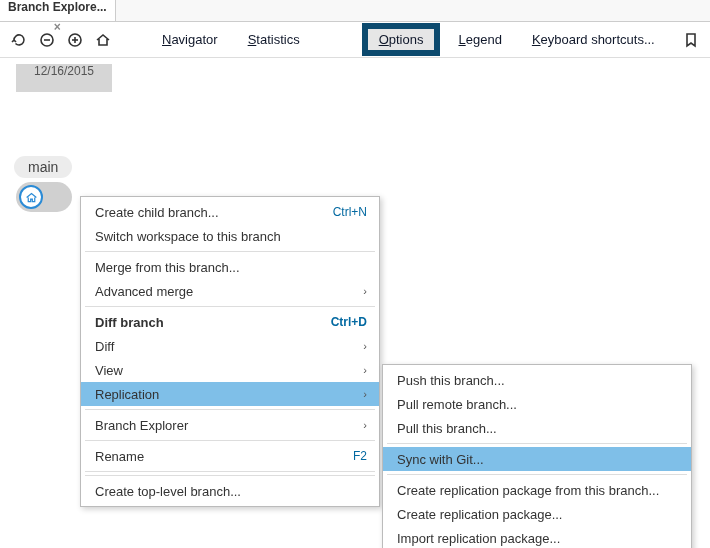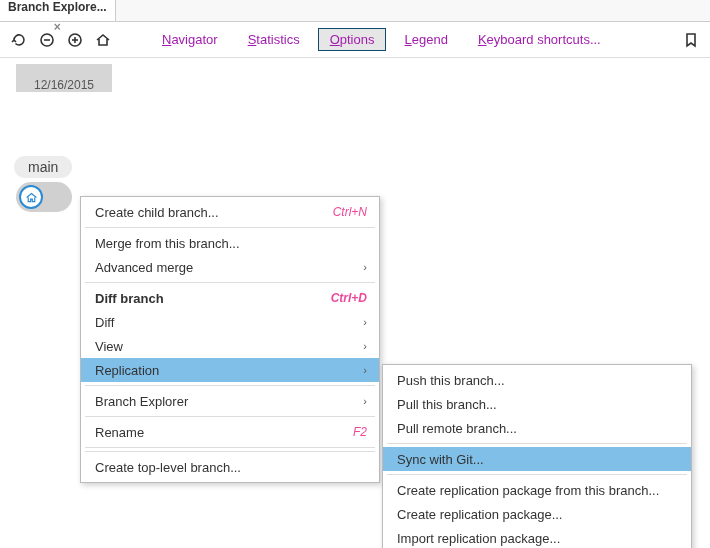--- a/index.html
+++ b/index.html
@@ -51,44 +51,45 @@
     display: flex;
     align-items: center;
     justify-content: center;
     cursor: pointer;
   }
   .tb-icon svg { width: 16px; height: 16px; stroke: #333; fill: none; stroke-width: 1.6; }
   .tb-spacer { width: 24px; }
   .tb-link {
     padding: 4px 12px;
     cursor: pointer;
-    color: #a21caf;
+    color: #0f172a;
   }
   .tb-link .ul { text-decoration: underline; }
   .tb-link.active {
     background: #e6e6e6;
-    border: 1px solid #0c4a6e;
+    border: 6px solid #0c4a6e;
     padding: 3px 11px;
+    margin-left: 44px;
   }
   .tb-right {
     margin-left: auto;
     display: flex;
     gap: 10px;
     align-items: center;
   }
   
   .date-marker {
     position: absolute;
     top: 64px;
     left: 16px;
     width: 96px;
     height: 28px;
     background: #d6d6d6;
     display: flex;
-    align-items: flex-end;
+    align-items: flex-start;
     justify-content: center;
     font-size: 12px;
     color: #555;
   }
   
   .branch-label {
     position: absolute;
     top: 156px;
     left: 14px;
     background: #ececec;
@@ -142,24 +143,23 @@
     background: #7fbfe8;
     justify-content: space-between;
   }
   .menu-item.bold { font-weight: bold; gap: 8px; }
   .menu-sep {
     height: 1px;
     background: #ddd;
     margin: 3px 4px;
   }
   .menu-right {
-    color: #ec4899;
+    color: #0369a1;
     font-size: 12px;
     margin-left: 30px;
-    font-style: italic;
   }
   .chev { color: #555; font-size: 11px; }
   #menu1 { top: 196px; left: 80px; width: 300px; }
   #menu2 { top: 364px; left: 382px; width: 310px; }
 </style>
 </head>
 <body>
 
 <div class="tab-bar">
   <div class="tab">
@@ -231,20 +231,23 @@
         <path d="M2 8l6-5 6 5M4 8v5h3V10h2v3h3V8" stroke="#2b8bd6" fill="none" stroke-width="1.5"></path>
       </svg>
   </div>
 </div>
 
 <div class="ctxmenu" id="menu1">
   <div class="menu-item">
     <span>Create child branch...</span>
     <span class="menu-right">Ctrl+N</span>
   </div>
+  <div class="menu-item">
+    <span>Switch workspace to this branch</span>
+  </div>
   <div class="menu-sep"></div>
   <div class="menu-item">
     <span>Merge from this branch...</span>
   </div>
   <div class="menu-item">
     <span>Advanced merge</span>
     <span class="chev">›</span>
   </div>
   <div class="menu-sep"></div>
   <div class="menu-item bold">
@@ -279,24 +282,24 @@
     <span>Create top-level branch...</span>
   </div>
 
 </div>
 
 <div class="ctxmenu" id="menu2">
   <div class="menu-item">
     <span>Push this branch...</span>
   </div>
   <div class="menu-item">
+    <span>Pull remote branch...</span>
+  </div>
+  <div class="menu-item">
     <span>Pull this branch...</span>
-  </div>
-  <div class="menu-item">
-    <span>Pull remote branch...</span>
   </div>
   <div class="menu-sep"></div>
   <div class="menu-item selected">
     <span>Sync with Git...</span>
   </div>
   <div class="menu-sep"></div>
   <div class="menu-item">
     <span>Create replication package from this branch...</span>
   </div>
   <div class="menu-item">

